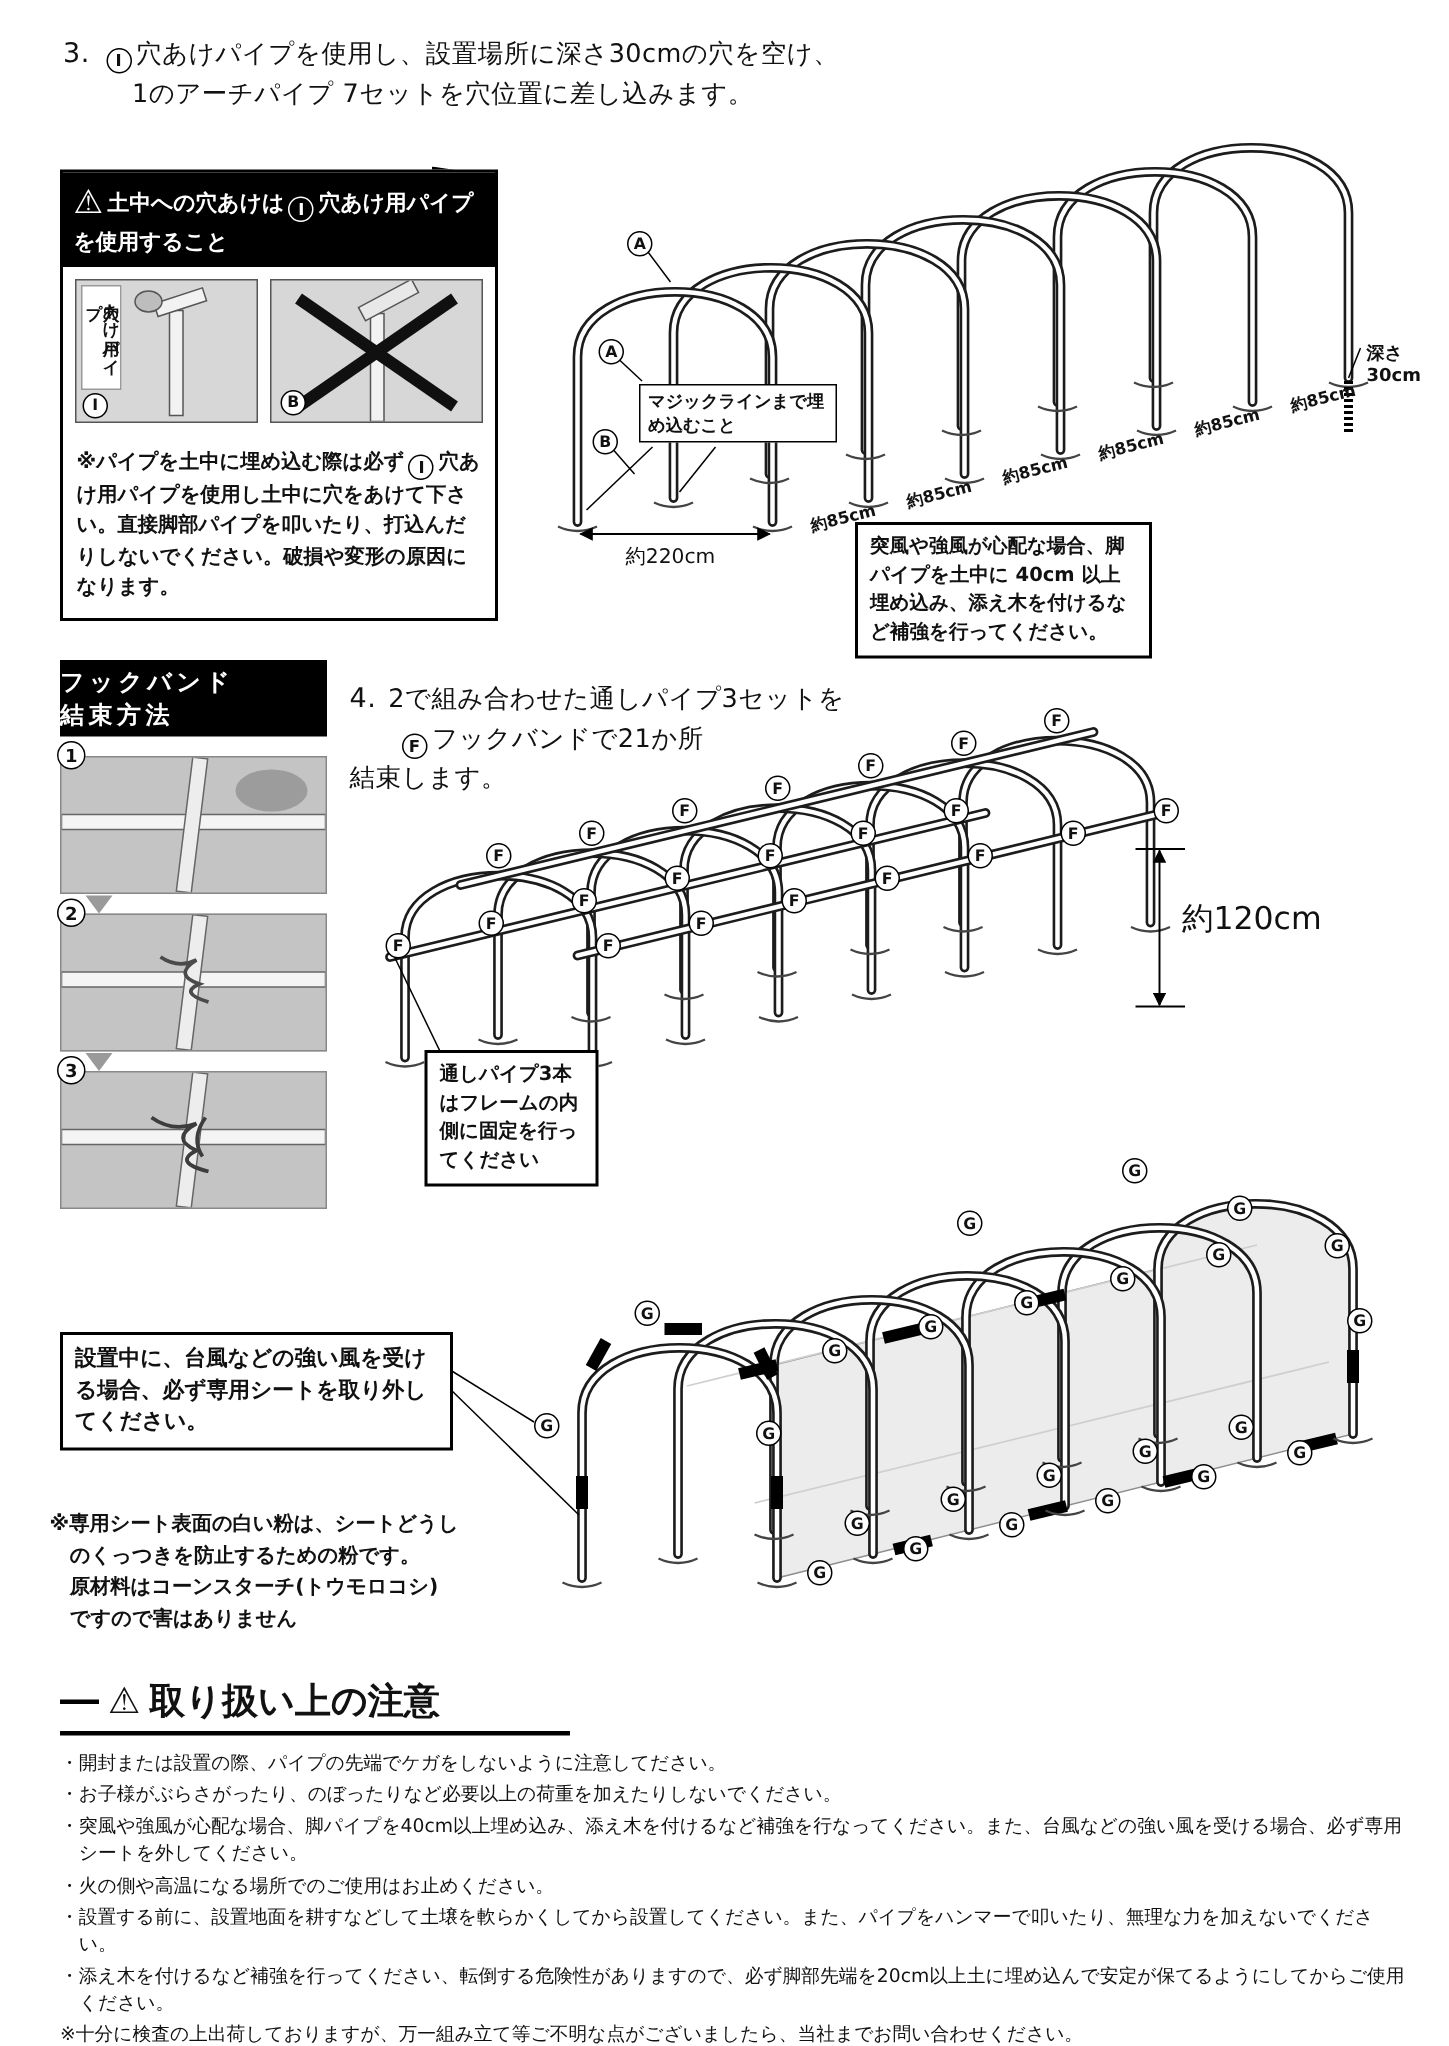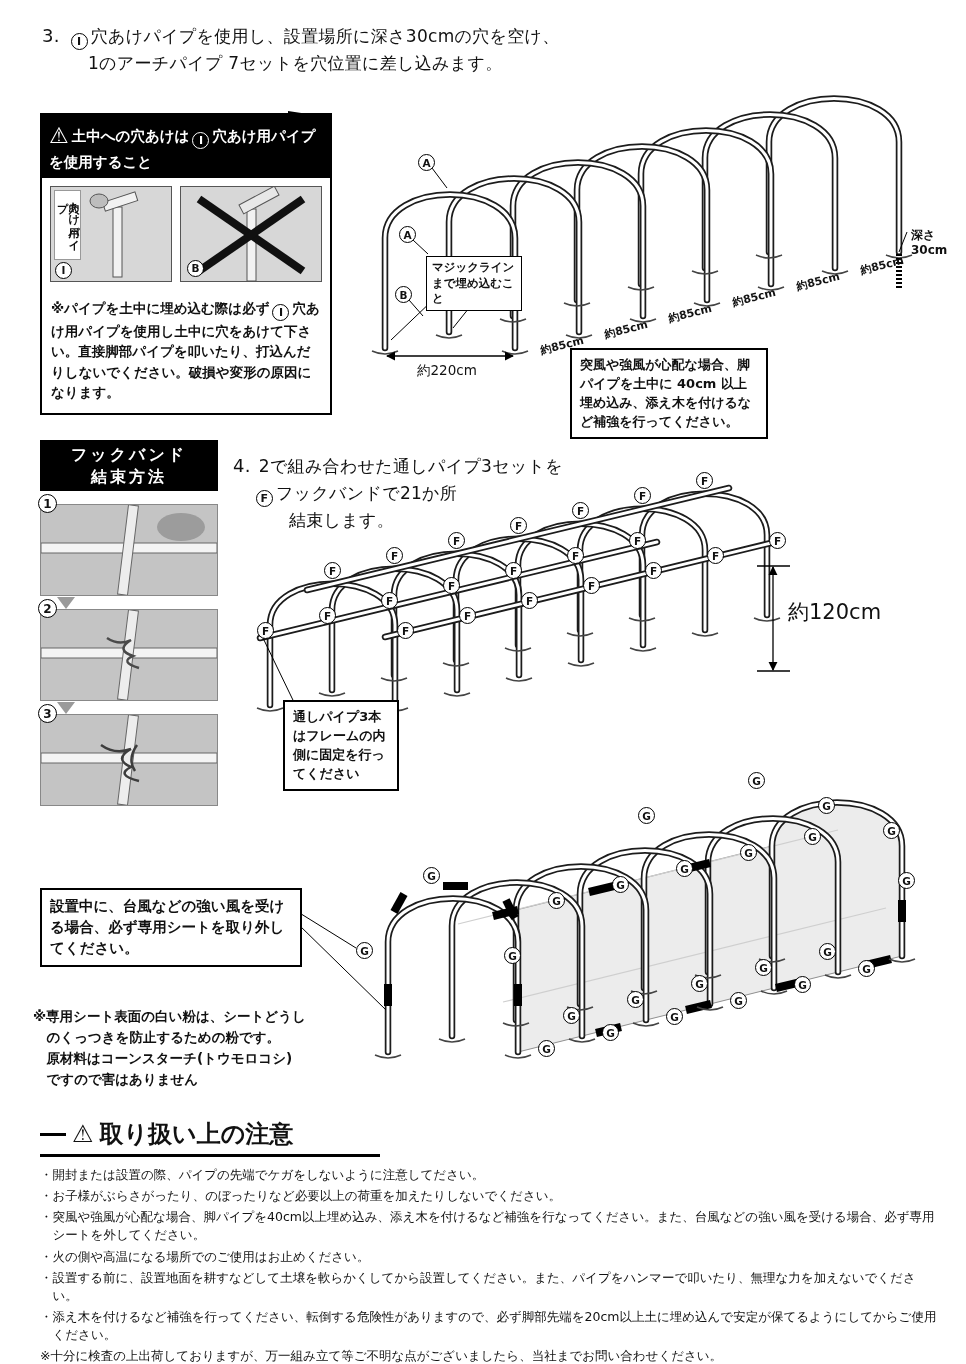--- a/index.html
+++ b/index.html
@@ -50,25 +50,25 @@
   .sheet{fill:#ececec;stroke:#8f8f8f;stroke-width:1}
   .front-face{fill:#fff;stroke:none}
   .fold{stroke:#cfcfcf;stroke-width:1.2;fill:none}
   .packer{stroke:#000;stroke-width:8;fill:none;stroke-linecap:butt}
   .hatch{stroke:#000;stroke-width:6;stroke-dasharray:2 2;fill:none}
 
   
   .notebox{position:absolute;border:2px solid #000;background:#fff;font-weight:bold;
     padding:6px 8px;line-height:1.45;z-index:6}
   .callout{position:absolute;border:1.5px solid #000;background:#fff;font-size:11.5px;font-weight:bold;
-    padding:3px 5px;line-height:1.35;z-index:6;width:96px}
+    padding:3px 5px;line-height:1.35;z-index:6;width:132px}
 
   
   .hb{position:absolute;left:40px;top:440px;width:178px;z-index:4}
-  .hb-header{background:#000;color:#fff;font-weight:bold;text-align:center;font-size:16px;
+  .hb-header{background:#000;color:#fff;font-weight:bold;font-size:16px;
     line-height:1.35;padding:4px 0;letter-spacing:3px}
   .hb-photo{position:relative;height:92px;background:#c4c4c4;border:1px solid #888;margin-top:13px}
   .hb-num{position:absolute;left:-3px;top:-11px;width:19px;height:19px;border:1.6px solid #000;border-radius:50%;
     background:#fff;display:flex;align-items:center;justify-content:center;font-size:12px;font-weight:bold;z-index:3}
   .hb-arrow{position:absolute;left:16px;top:-13px;width:0;height:0;border-left:9px solid transparent;
     border-right:9px solid transparent;border-top:12px solid #9a9a9a;z-index:2}
 
   .big-dim{position:absolute;font-size:21px;font-weight:normal;z-index:6}
   .powder{position:absolute;left:33px;top:985px;font-size:13.5px;font-weight:bold;line-height:1.55;white-space:pre-line}
 
@@ -225,24 +225,24 @@
       <svg viewBox="0 0 176 90" width="176" height="90">
         <rect x="0" y="38" width="176" height="10" fill="#f4f4f4" stroke="#666"></rect>
         <rect x="82" y="0" width="10" height="90" fill="#ededed" stroke="#666" transform="rotate(7 87 45)"></rect>
         <path d="M60 30 q14 10 30 4 q-18 10 0 18 q-16 8 8 14 M96 30 q-10 14 -2 26" stroke="#3d3d3d" fill="none" stroke-width="2.5"></path>
       </svg>
     </div>
   </div>
 
   <div class="step-head" style="left:233px;top:452px">
     <span class="stepnum">4.</span><span>2で組み合わせた通しパイプ3セットを</span>
-    <div style="margin-left:20px">
+    <div style="margin-left:32px">
       <span class="circ-inline">F</span><span>フックバンドで21か所</span>
     </div>
-    <div style="margin-left:56px">結束します。</div>
+    <div style="">結束します。</div>
   </div>
 
   <div class="diagram" style="left:245px;top:470px;width:625px;height:290px">
     <svg viewBox="0 0 625 290" width="625" height="290">
 
       <use href="#a4" transform="translate(397,145)" class="po"></use>
         <use href="#a4" transform="translate(397,145)" class="pi"></use>
       <use href="#a4" transform="translate(335,160)" class="po"></use>
         <use href="#a4" transform="translate(335,160)" class="pi"></use>
       <use href="#a4" transform="translate(273,175)" class="po"></use>

